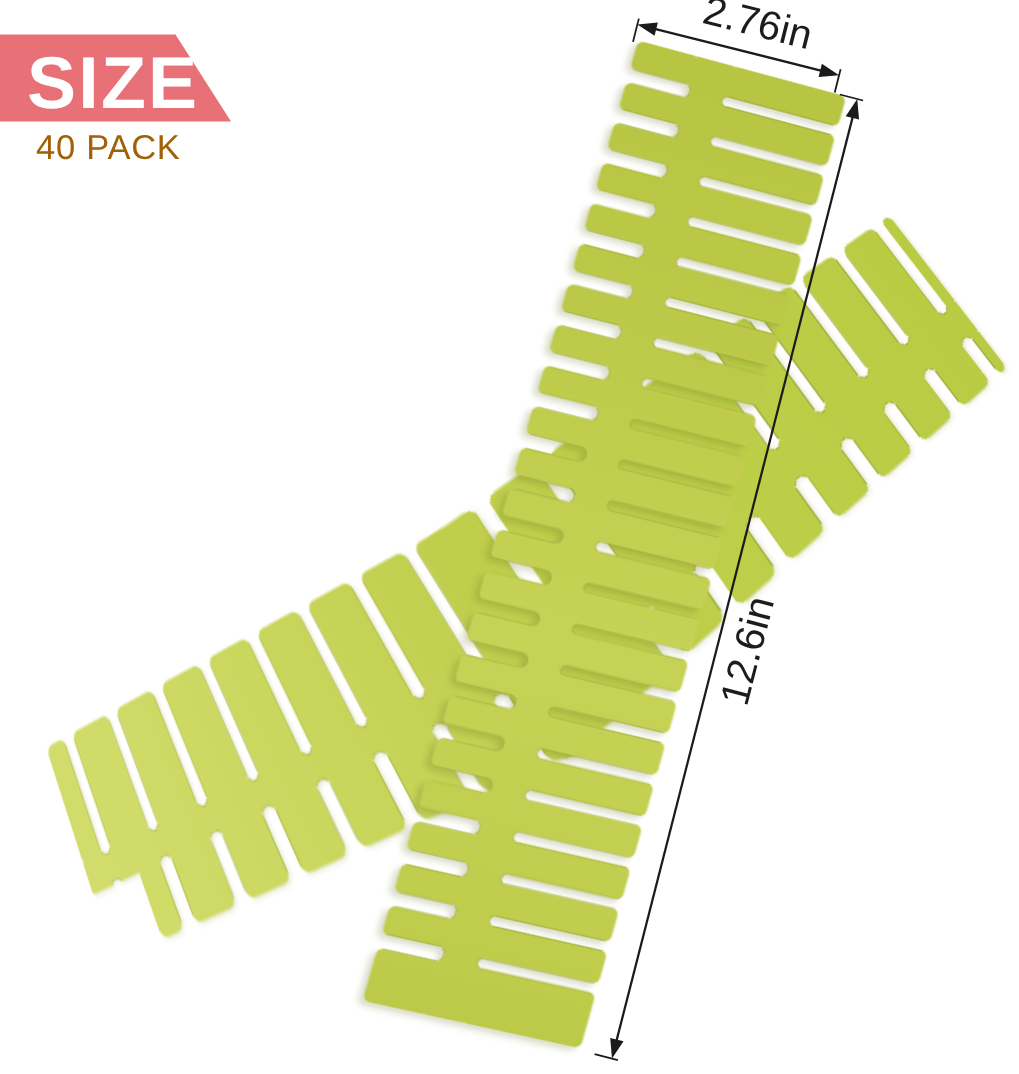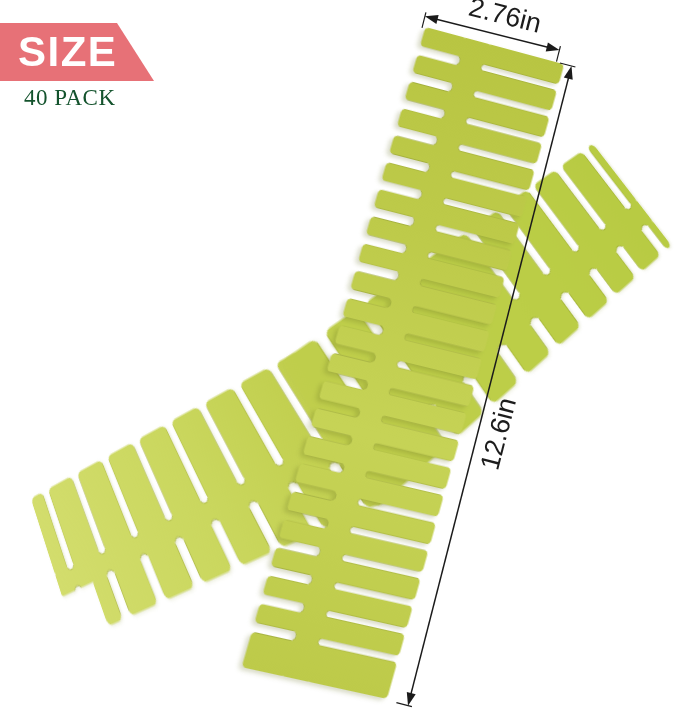--- a/index.html
+++ b/index.html
@@ -295,13 +295,13 @@
     <line x1="425.9" y1="12.4" x2="422.0" y2="27.9" stroke="#1b1b1b" stroke-width="1.2"></line>
     <line x1="560.4" y1="46.2" x2="556.5" y2="61.7" stroke="#1b1b1b" stroke-width="1.2"></line>
 <line x1="569.6" y1="73.6" x2="409.9" y2="698.1" stroke="#1b1b1b" stroke-width="1.5"></line>
     <path d="M571.5,66.0 L563.8,77.5 L572.7,79.7 Z" fill="#1b1b1b"></path>
     <path d="M408.0,705.7 L406.8,692.0 L415.7,694.2 Z" fill="#1b1b1b"></path>
     <line x1="575.4" y1="67.0" x2="559.9" y2="63.0" stroke="#1b1b1b" stroke-width="1.2"></line>
     <line x1="411.9" y1="706.7" x2="396.4" y2="702.7" stroke="#1b1b1b" stroke-width="1.2"></line>
 <text x="0" y="0" transform="translate(503,24) rotate(14.1)" text-anchor="middle" font-size="27" fill="#1c1c1c" font-family="Liberation Sans, sans-serif">2.76in</text>
 <text x="0" y="0" transform="translate(507,436) rotate(-75.5)" text-anchor="middle" font-size="27" fill="#1c1c1c" font-family="Liberation Sans, sans-serif">12.6in</text>
 </svg>
-<div style="position:absolute;left:18px;top:27.5px;color:#fff;font-size:42px;font-weight:bold;letter-spacing:1.5px;text-align:right;">SIZE</div>
-<div style="position:absolute;left:24px;top:85px;color:#14532d;font-size:23px;letter-spacing:0.5px;font-family:Liberation Serif, serif;">40 PACK</div>
+<div style="position:absolute;left:18px;top:27.5px;color:#fff;font-size:49px;font-weight:bold;letter-spacing:1.5px;text-align:right;">SIZE</div>
+<div style="position:absolute;left:24px;top:85px;color:#a16207;font-size:23px;letter-spacing:0.5px;">40 PACK</div>
 </body></html>

